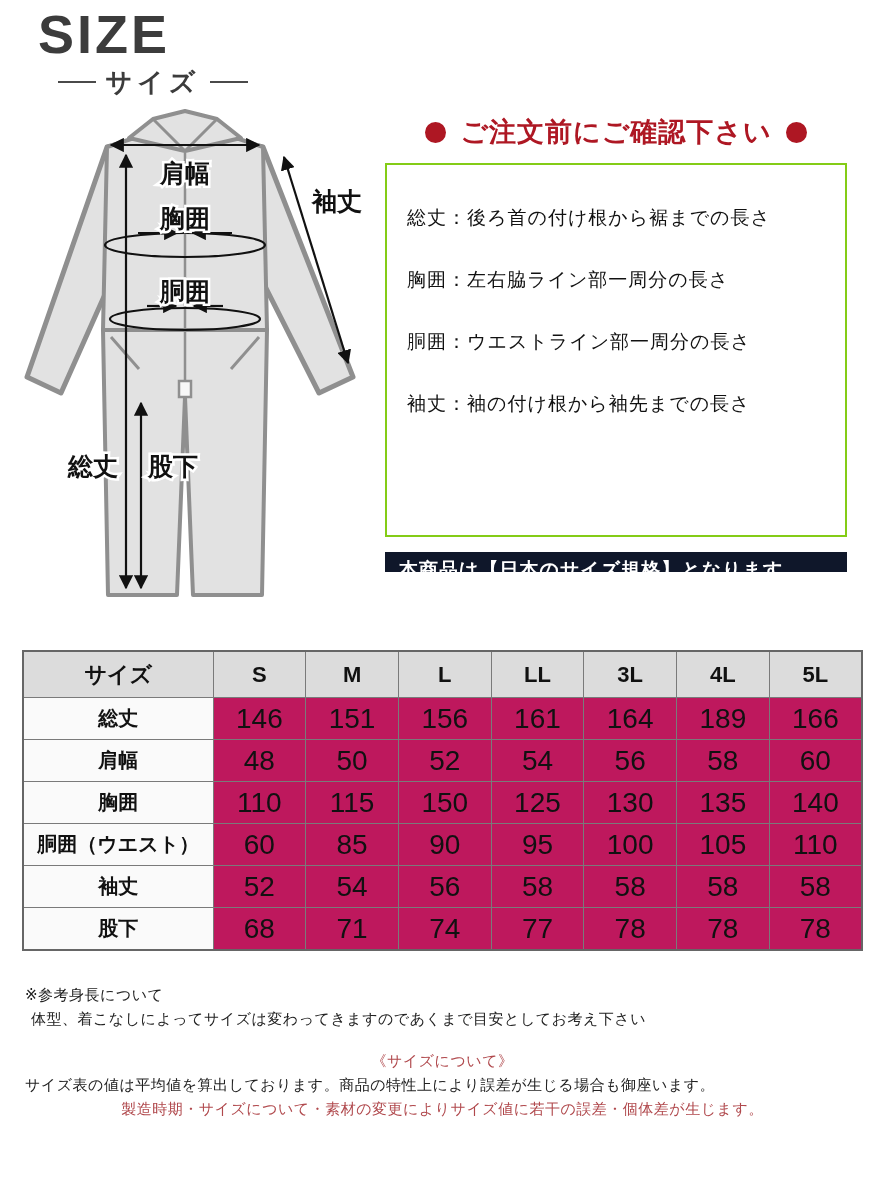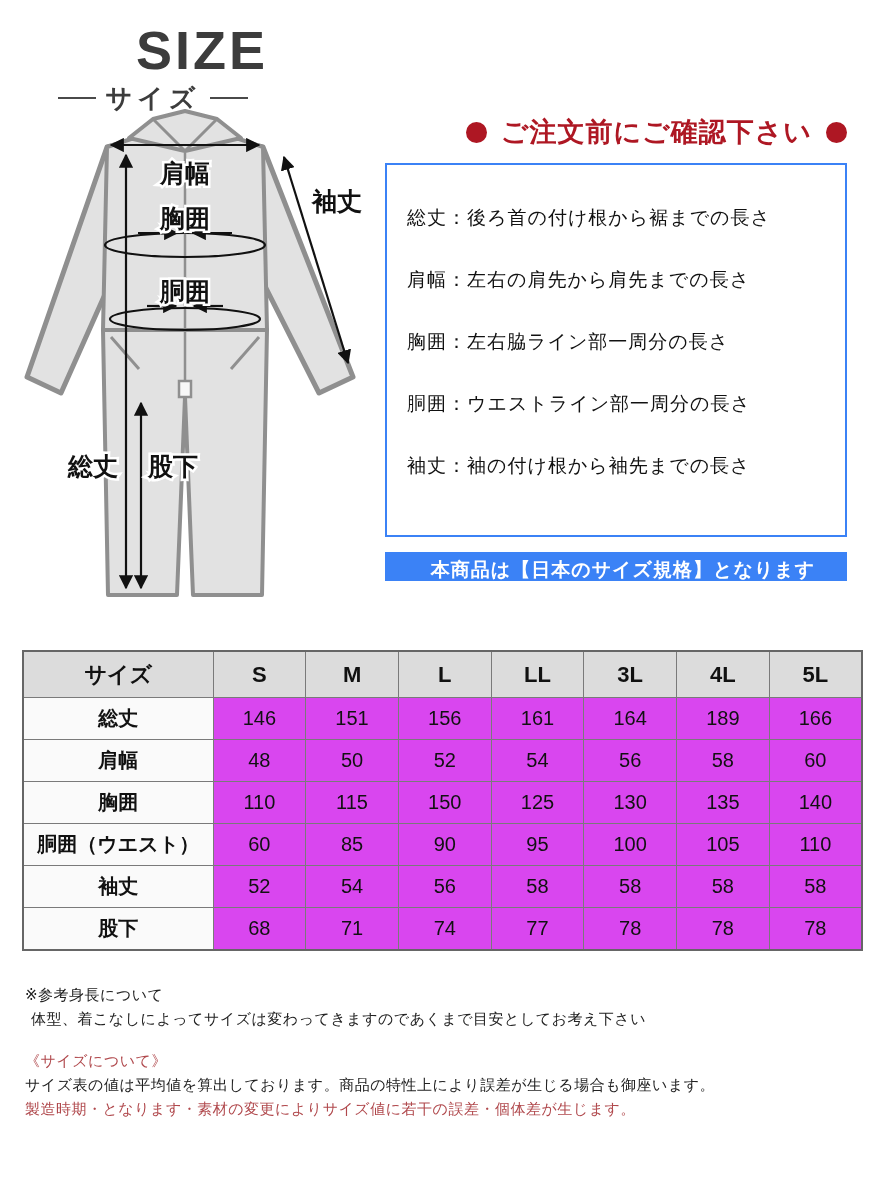--- a/index.html
+++ b/index.html
@@ -1,54 +1,54 @@
 <!DOCTYPE html>
 <html><head>
 <meta charset="utf-8">
 <style>
   html,body{margin:0;padding:0;background:#fff;}
   #canvas{
     position:relative;width:883px;height:1200px;background:#ffffff;overflow:hidden;
     font-family:"Liberation Sans","DejaVu Sans",sans-serif;color:#111;
   }
   
-  .hdr{position:absolute;left:38px;top:22px;width:230px;text-align:right;}
+  .hdr{position:absolute;left:38px;top:6px;width:230px;text-align:left;}
   .hdr-en{font-size:54px;font-weight:900;letter-spacing:3px;color:#3c3c3c;line-height:1.05;
           font-family:"Liberation Sans","DejaVu Sans",sans-serif;}
   .hdr-ja-row{display:flex;align-items:center;justify-content:center;gap:10px;margin-top:2px;}
   .dash{width:38px;height:2px;background:#4a4a4a;}
   .hdr-ja{font-size:26px;font-weight:bold;letter-spacing:5px;color:#3c3c3c;}
   
   #diagram{position:absolute;left:25px;top:105px;overflow:visible;}
   .g-label{font-size:25px;font-weight:bold;fill:#111;paint-order:stroke;stroke:#ffffff;stroke-width:5px;
            font-family:"Liberation Sans","DejaVu Sans",sans-serif;}
   
   .panel{position:absolute;left:385px;top:114px;width:462px;}
   .panel-title{display:flex;align-items:center;justify-content:center;gap:14px;
                font-size:27px;font-weight:bold;letter-spacing:1px;}
   .dot{width:21px;height:21px;border-radius:50%;}
-  .defs-box{margin-top:13px;border:2px solid #3b82f6;height:374px;box-sizing:border-box;
+  .defs-box{margin-top:13px;border:2px solid #84cc16;height:374px;box-sizing:border-box;
             padding:40px 10px 0 20px;background:#fff;}
   .def-line{font-size:19px;letter-spacing:1px;margin-bottom:36px;white-space:nowrap;color:#111;}
-  .notice-bar{margin-top:15px;height:29px;background:#3b82f6;color:#fff;font-size:19px;font-weight:bold;
-              line-height:36px;padding-left:14px;letter-spacing:1px;text-align:center;}
+  .notice-bar{margin-top:15px;height:20px;background:#0f172a;color:#fff;font-size:19px;font-weight:bold;
+              line-height:36px;padding-left:14px;letter-spacing:1px;}
   
   .tbl-wrap{position:absolute;left:22px;top:650px;width:841px;}
   table{border-collapse:collapse;width:100%;table-layout:fixed;}
   table,th,td{border:1.5px solid #7a7a7a;}
   table{border:2px solid #666;}
   th,td{text-align:center;vertical-align:middle;padding:0;}
   thead th{height:45px;background:#dcdcdc;font-size:22px;font-weight:bold;}
   tbody th{background:#fafafa;font-size:20px;font-weight:bold;height:41px;}
-  tbody td{background:#d946ef;font-size:20px;font-weight:normal;height:41px;}
+  tbody td{background:#be185d;font-size:28px;font-weight:normal;height:41px;}
   col.label-col{width:190px;}
   
   .notes{position:absolute;left:25px;top:983px;width:835px;font-size:15px;line-height:24px;
          letter-spacing:0.5px;color:#222;}
-  .note-line.red{color:#b0484c;}
+  .note-line.red{color:#b0484c;text-align:center;}
   .note-line.gap{margin-top:18px;}
   .note-line.indent{padding-left:6px;}
 </style>
 </head>
 <body>
 
 <div id="canvas">
 
   <div class="hdr">
     <div class="hdr-en">SIZE</div>
@@ -103,28 +103,27 @@
 
     <text class="g-label" text-anchor="middle" x="160" y="77">肩幅</text>
     <text class="g-label" text-anchor="middle" x="312" y="105">袖丈</text>
     <text class="g-label" text-anchor="middle" x="160" y="122">胸囲</text>
     <text class="g-label" text-anchor="middle" x="160" y="195">胴囲</text>
     <text class="g-label" text-anchor="middle" x="68" y="370">総丈</text>
     <text class="g-label" text-anchor="middle" x="148" y="370">股下</text>
   </svg>
 
   <div class="panel">
-    <div class="panel-title" style="color: rgb(174, 23, 35); justify-content: flex-end;">
+    <div class="panel-title" style="color: rgb(174, 23, 35);">
       <span class="dot" style="background: rgb(174, 23, 35);"></span>
       <span class="panel-title-text">ご注文前にご確認下さい</span>
       <span class="dot" style="background: rgb(174, 23, 35);"></span>
     </div>
     <div class="defs-box">
         <div class="def-line"><span>総丈：</span><span>後ろ首の付け根から裾までの長さ</span></div>
-        <div class="def-line"><span>肩幅：</span><span>左右の肩先から肩先までの長さ</span></div>
         <div class="def-line"><span>胸囲：</span><span>左右脇ライン部一周分の長さ</span></div>
         <div class="def-line"><span>胴囲：</span><span>ウエストライン部一周分の長さ</span></div>
         <div class="def-line"><span>袖丈：</span><span>袖の付け根から袖先までの長さ</span></div>
       </div>
     <div class="notice-bar">本商品は【日本のサイズ規格】となります</div>
   </div>
 
   <div class="tbl-wrap">
     <table>
       <colgroup>
@@ -212,16 +211,16 @@
           </tr>
         </tbody>
     </table>
   </div>
 
   <div class="notes">
       <div class="note-line">※参考身長について</div>
       <div class="note-line indent">体型、着こなしによってサイズは変わってきますのであくまで目安としてお考え下さい</div>
       <div class="note-line red gap">《サイズについて》</div>
       <div class="note-line">サイズ表の値は平均値を算出しております。商品の特性上により誤差が生じる場合も御座います。</div>
-      <div class="note-line red">製造時期・となります・素材の変更によりサイズ値に若干の誤差・個体差が生じます。</div>
+      <div class="note-line red">製造時期・サイズについて・素材の変更によりサイズ値に若干の誤差・個体差が生じます。</div>
     </div>
 
 </div>
 
 </body></html>

